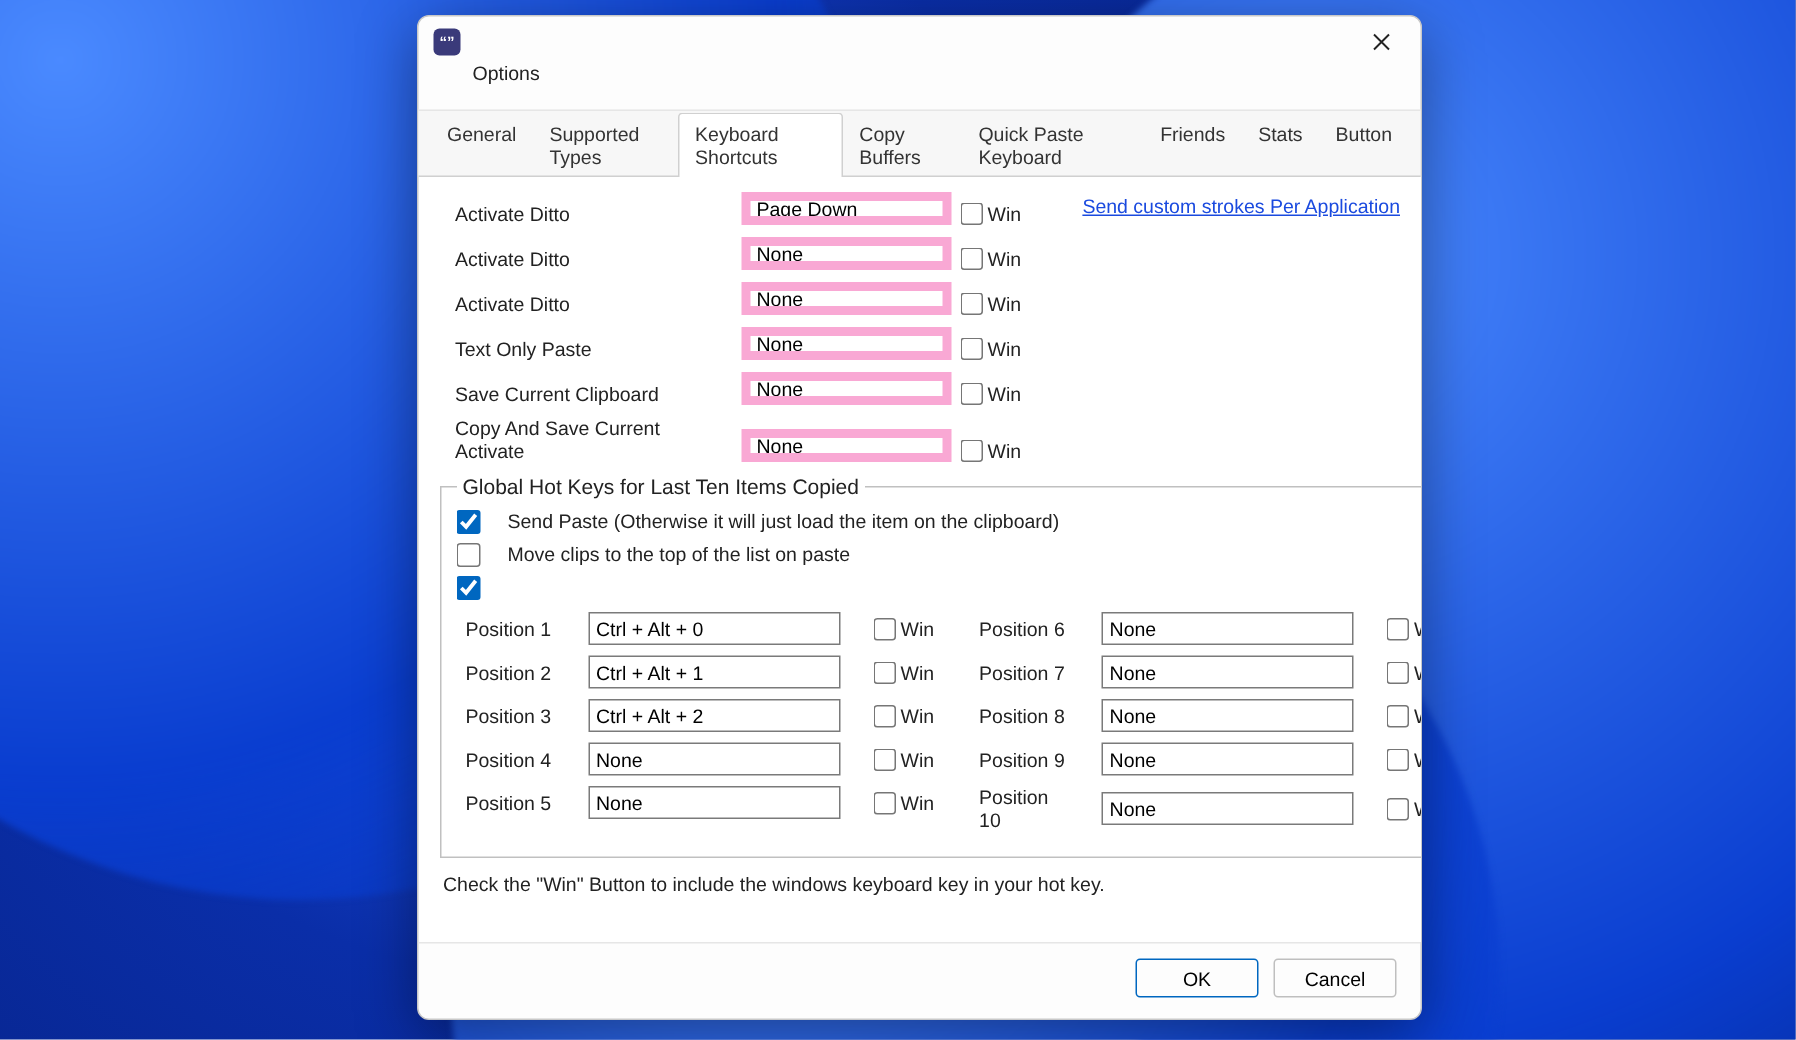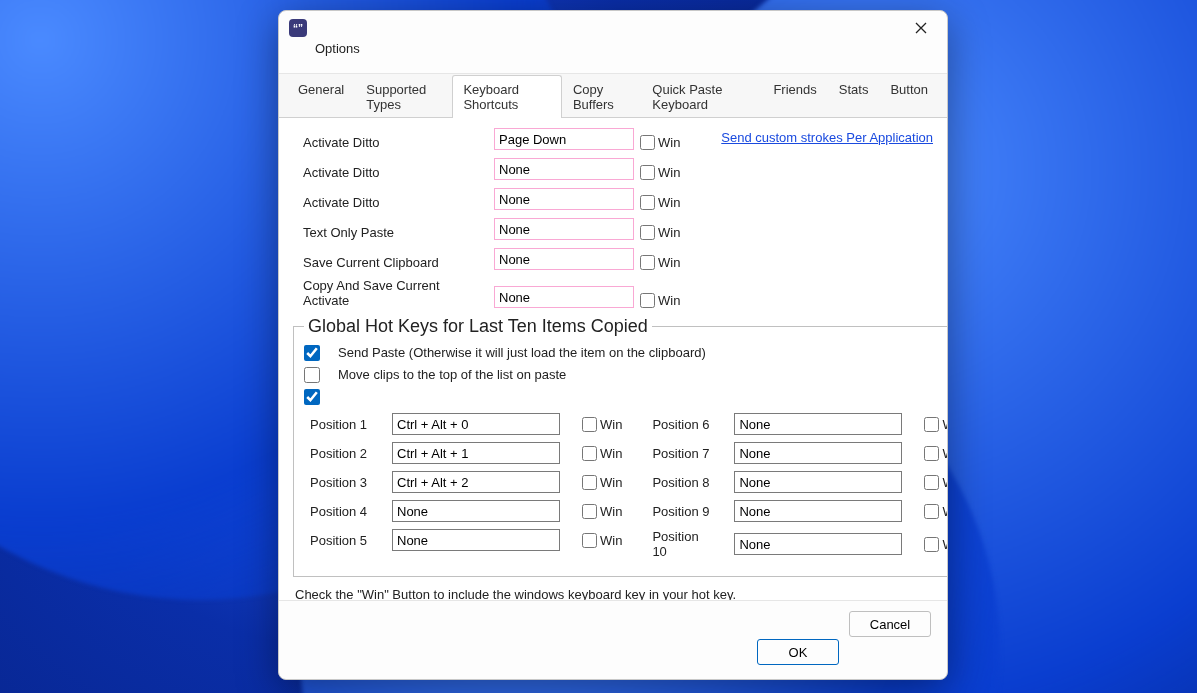--- a/index.html
+++ b/index.html
@@ -108,42 +108,42 @@
     gap: 6px;
     margin-bottom: 8px;
   }
   .row .lbl {
     width: 195px;
     padding-left: 10px;
   }
   .hk-input {
     width: 140px;
     height: 22px;
-    border: 1px solid #f9a8d4;
+    border: 6px solid #f9a8d4;
     padding: 1px 4px;
     font-size: 13px;
     background: #fff;
   }
   .chk {
     width: 15px; height: 15px;
     accent-color: #0067c0;
     margin: 0;
   }
   .chk-wrap {
     display: flex;
     align-items: center;
     gap: 3px;
   }
   fieldset {
     border: 1px solid #c0c0c0;
     margin: 6px 0 10px 0;
     padding: 8px 10px 10px 10px;
   }
   legend {
-    font-size: 18px;
+    font-size: 14px;
     padding: 0 4px;
   }
   .opt-row {
     display: flex;
     align-items: flex-start;
     gap: 18px;
     margin-bottom: 6px;
   }
   .positions {
     display: flex;
@@ -180,21 +180,20 @@
     min-width: 82px;
     height: 26px;
     border: 1px solid #bfbfbf;
     background: #fdfdfd;
     border-radius: 3px;
     cursor: pointer;
     font-size: 13px;
   }
   .btn.primary {
     border-color: #0067c0;
-    margin-top: 28px;
   }
   input[type=checkbox].big {
     width: 16px; height: 16px;
     accent-color: #0067c0;
     margin: 0;
   }
 </style>
 </head>
 <body>
 

